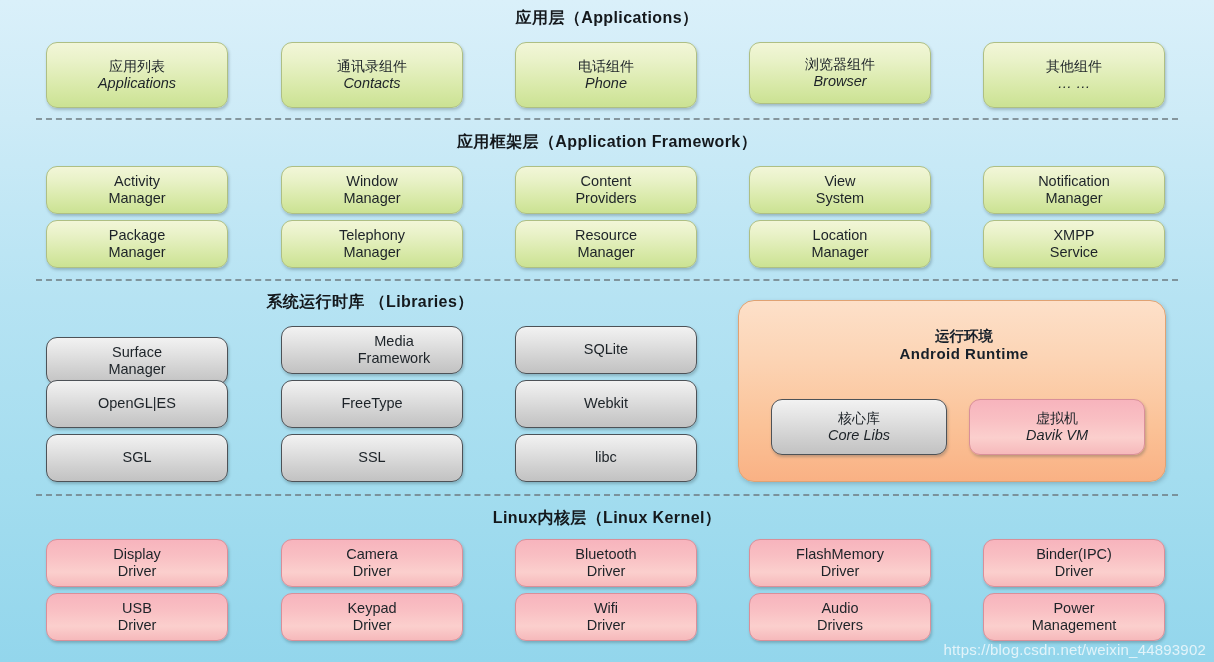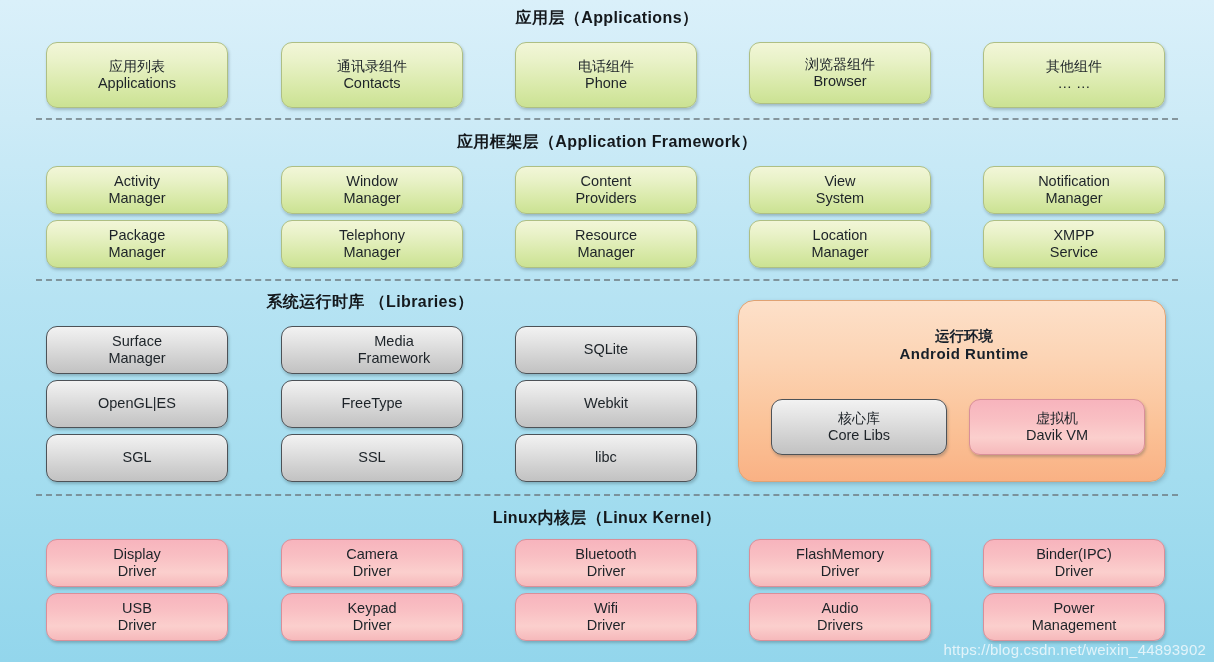--- a/index.html
+++ b/index.html
@@ -56,21 +56,21 @@
     justify-content: center;
     text-align: center;
     line-height: 1.18;
     font-size: 14.5px;
     color: #1d2328;
     box-shadow: 1px 2px 3px rgba(40,60,70,0.28);
     overflow: hidden;
     padding: 2px 4px;
   }
   .node .cn { font-size: 14px; }
-  .node .en { font-size: 14.5px; }
+  .node .en { font-size: 14.5px; font-style: italic; }
 
   
   .node.green {
     background: linear-gradient(to bottom, #f2f6d8 0%, #e9f2c8 28%, #d8e9a8 70%, #cbe293 100%);
     border: 1px solid #aebf84;
   }
 
   
   .node.gray {
     background: linear-gradient(to bottom, #f2f2f2 0%, #e4e4e4 30%, #cfcfcf 72%, #c2c2c2 100%);
@@ -166,21 +166,21 @@
 Manager</div>
   <div class="node green" style="left:749px; top:220px; width:182px; height:48px; white-space:pre-line;">Location
 Manager</div>
   <div class="node green" style="left:983px; top:220px; width:182px; height:48px; white-space:pre-line;">XMPP
 Service</div>
 
   <div class="divider" style="top:279px;"></div>
 
   <div class="layer-title" style="top:292px; width:740px;">系统运行时库 （Libraries）</div>
 
-  <div class="node gray" style="left:46px;  top:326px; width:182px; height:48px; white-space:pre-line;">Surface
+  <div class="node gray" style="left:46px;  top:337px; width:182px; height:48px; white-space:pre-line;">Surface
 Manager</div>
   <div class="node gray" style="left:281px; top:326px; width:182px; height:48px; white-space:pre-line;padding-left:48px;">Media
 Framework</div>
   <div class="node gray" style="left:46px;  top:380px; width:182px; height:48px; white-space:pre-line;">OpenGL|ES</div>
 
   <div class="node gray" style="left:515px; top:326px; width:182px; height:48px; white-space:pre-line;">SQLite</div>
   <div class="node gray" style="left:281px; top:380px; width:182px; height:48px; white-space:pre-line;">FreeType</div>
   <div class="node gray" style="left:515px; top:380px; width:182px; height:48px; white-space:pre-line;">Webkit</div>
 
   <div class="node gray" style="left:46px;  top:434px; width:182px; height:48px; white-space:pre-line;">SGL</div>

